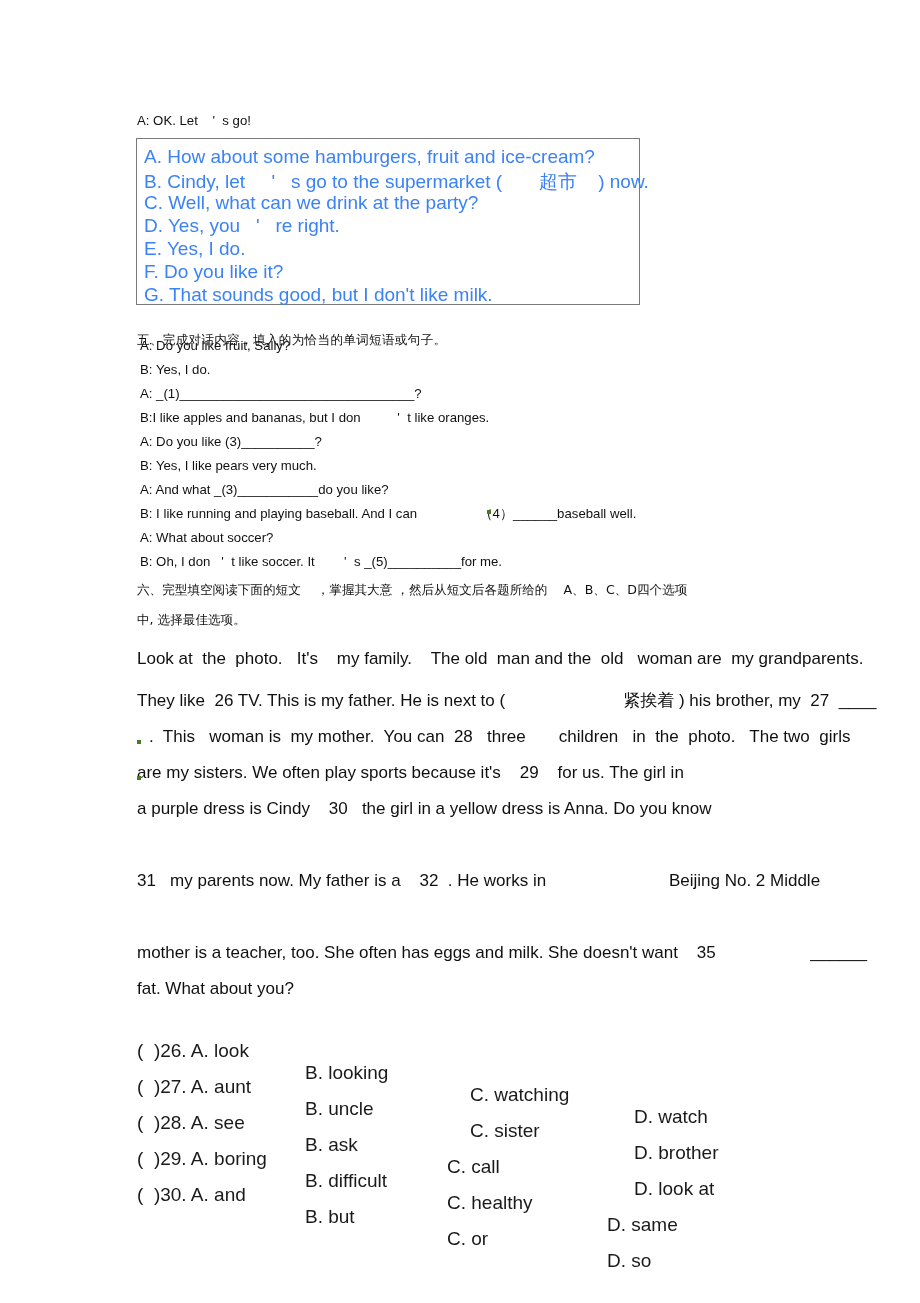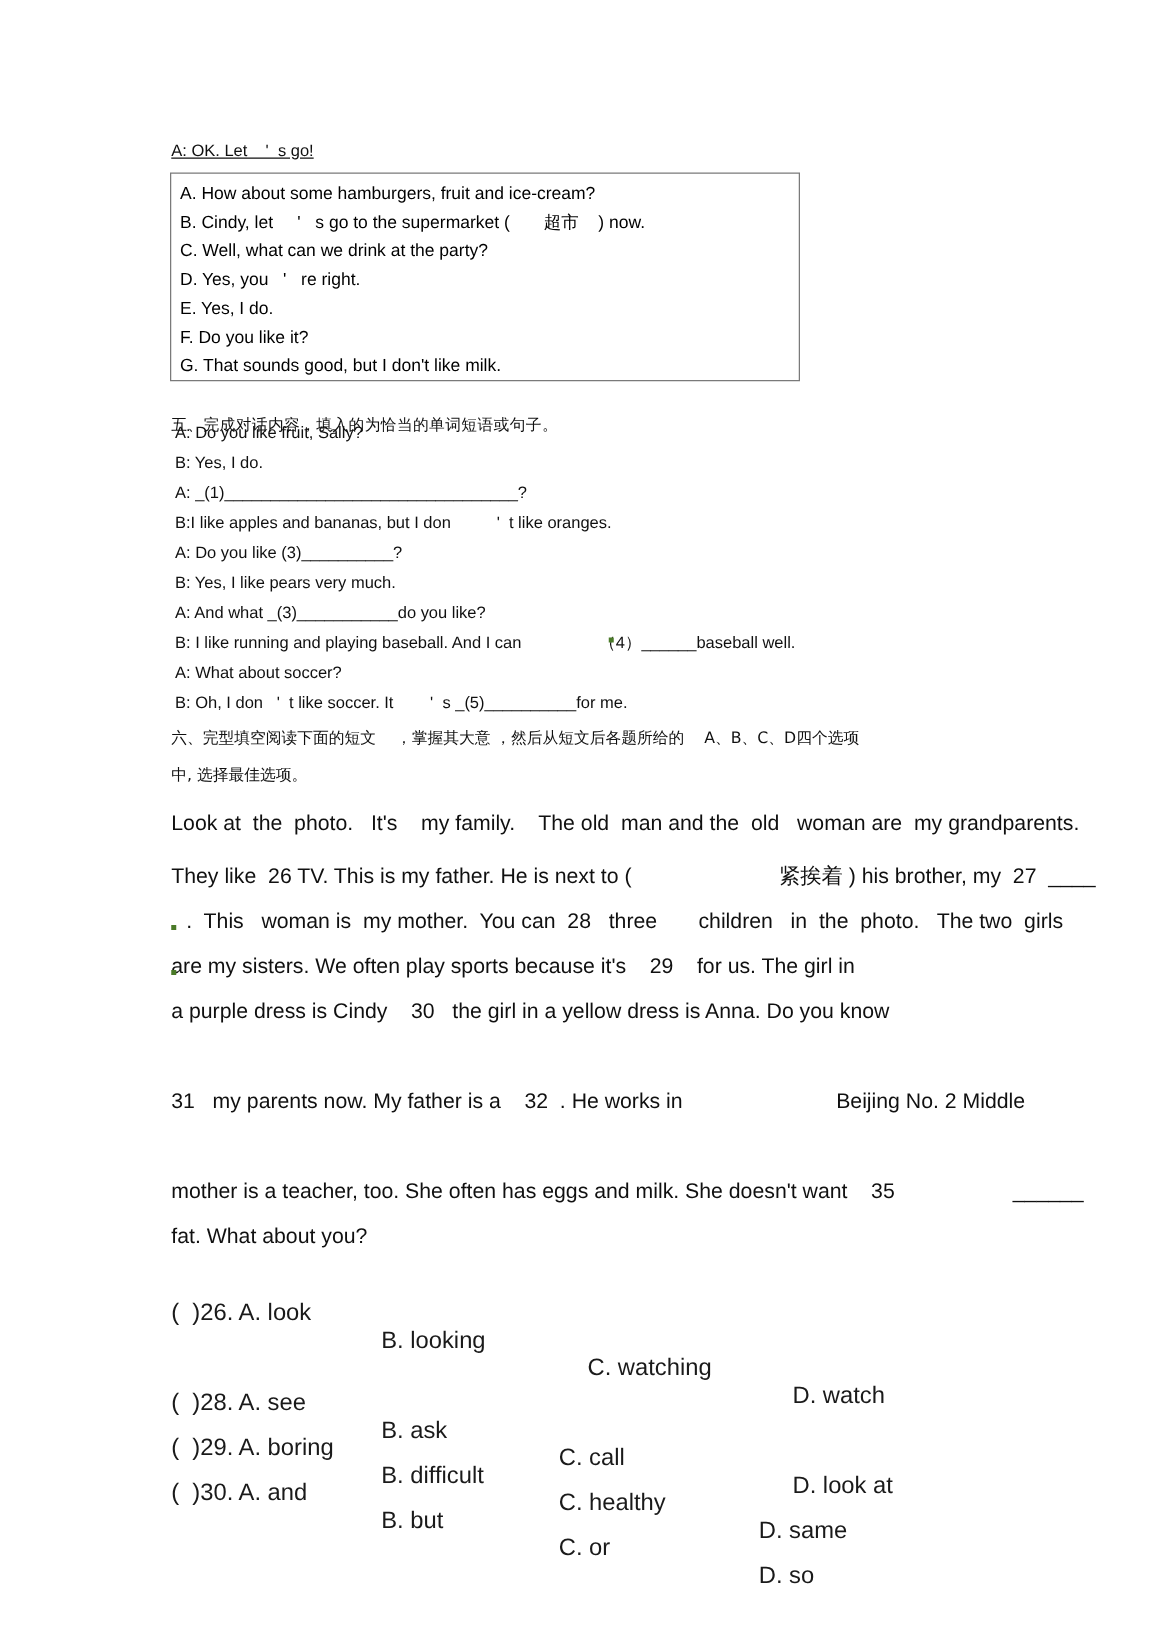--- a/index.html
+++ b/index.html
@@ -22,39 +22,39 @@
     height: 1303px;
   }
   .ln {
     position: absolute;
     white-space: pre;
     font-size: 13.2px;
     line-height: 16px;
     color: #101010;
   }
   
-  #intro-line { left: 137px; top: 113px; text-decoration: underline; }
+  #intro-line { left: 137px; top: 113px; }
 
   
   #options-box {
     position: absolute;
     left: 136px;
     top: 138px;
     width: 504px;
     height: 167px;
     border: 1px solid #7a7a7a;
     box-sizing: border-box;
     background: #fff;
   }
   #options-box .opt {
     position: absolute;
     left: 7px;
     white-space: pre;
-    font-size: 14px;
-    color: #000000;
+    font-size: 19px;
+    color: #3b82f6;
   }
   .opt-0 { top: 7px; }
   .opt-1 { top: 30px; }
   .opt-2 { top: 53px; }
   .opt-3 { top: 76px; }
   .opt-4 { top: 99px; }
   .opt-5 { top: 122px; }
   .opt-6 { top: 145px; }
 
   
@@ -161,20 +161,26 @@
 
   <div class="artifact" id="art-1"></div>
   <div class="artifact" id="art-2"></div>
 
   <div class="mcq" id="mcq-0">
     <span class="stem">(  )26. A. look</span>
     <span class="ob" style="left: 168px;">B. looking</span>
     <span class="oc" style="left: 333px;">C. watching</span>
     <span class="od" style="left: 497px;">D. watch</span>
   </div>
+  <div class="mcq" id="mcq-1">
+    <span class="stem">(  )27. A. aunt</span>
+    <span class="ob" style="left: 168px;">B. uncle</span>
+    <span class="oc" style="left: 333px;">C. sister</span>
+    <span class="od" style="left: 497px;">D. brother</span>
+  </div>
   <div class="mcq" id="mcq-2">
     <span class="stem">(  )28. A. see</span>
     <span class="ob" style="left: 168px;">B. ask</span>
     <span class="oc" style="left: 310px;">C. call</span>
     <span class="od" style="left: 497px;">D. look at</span>
   </div>
   <div class="mcq" id="mcq-3">
     <span class="stem">(  )29. A. boring</span>
     <span class="ob" style="left: 168px;">B. difficult</span>
     <span class="oc" style="left: 310px;">C. healthy</span>

